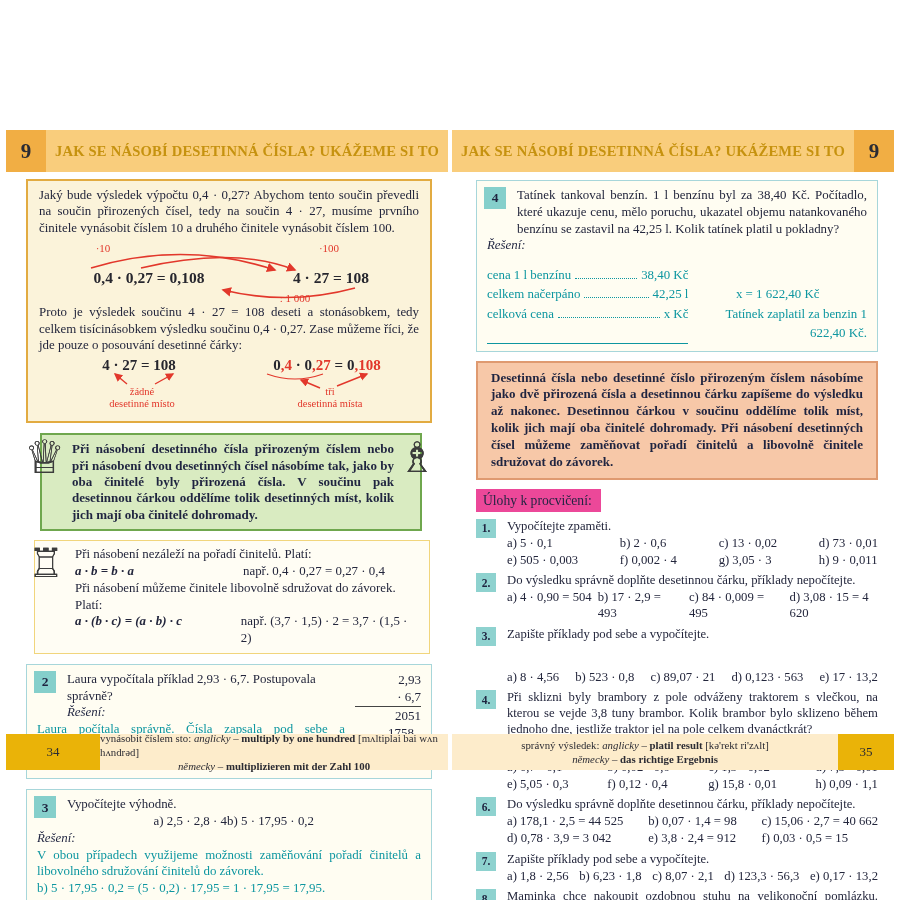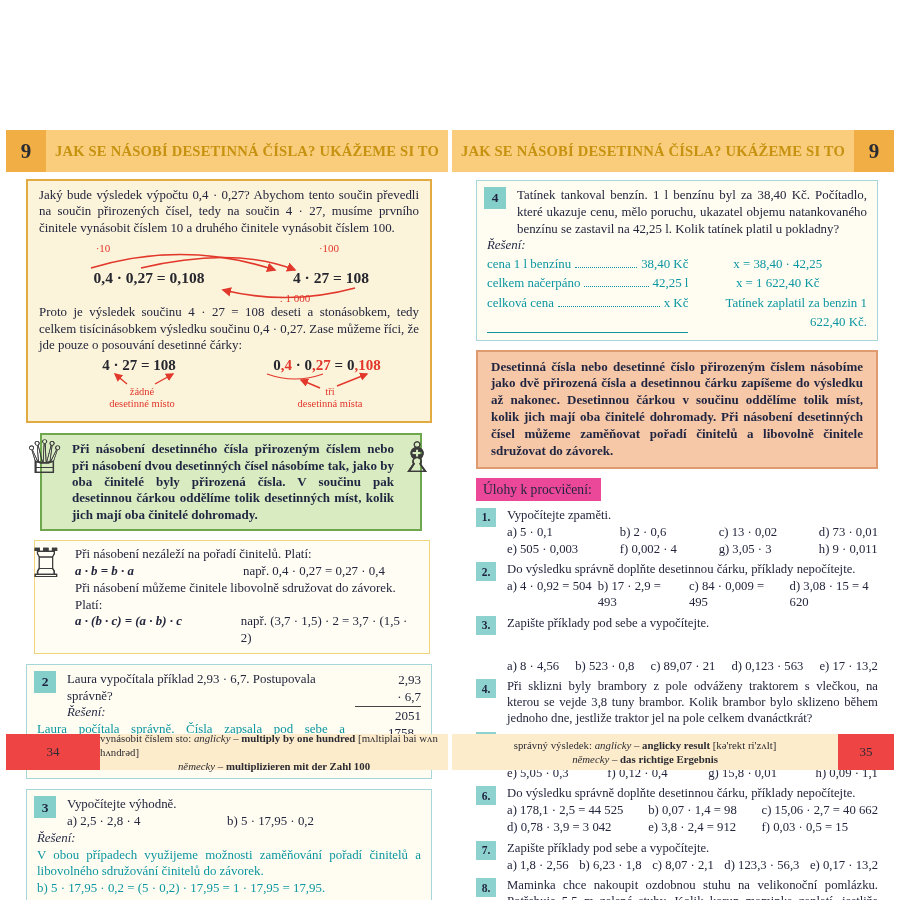--- a/index.html
+++ b/index.html
@@ -9,21 +9,21 @@
 
   
   .band{display:flex;height:42px;background:#f9cd7c;align-items:stretch;}
   .band-badge{width:40px;background:#f1ae44;display:flex;align-items:center;justify-content:center;
       font-weight:bold;font-size:21px;color:#2b2b33;}
   .band-title{flex:1;display:flex;align-items:center;justify-content:center;
       font-weight:bold;font-size:14.6px;color:#c6920f;letter-spacing:.2px;text-align:center;}
 
   
   .foot{position:absolute;bottom:0;left:0;right:0;height:36px;background:#fdeccb;display:flex;}
-  .foot-badge{width:94px;background:#ef4444;display:flex;align-items:center;justify-content:center;
+  .foot-badge{width:94px;background:#eab308;display:flex;align-items:center;justify-content:center;
       font-size:13px;color:#2b2b33;}
   .foot-badge.narrow{width:56px;}
   .foot-text{flex:1;display:flex;flex-direction:column;align-items:center;justify-content:center;
       font-size:10.8px;line-height:1.3;color:#2b2b33;}
   .foot-text .it{font-style:italic;} .foot-text .bd{font-weight:bold;}
 
   .main{padding:7px 16px 0 20px;}
   .main-r{padding:6px 16px 0 24px;}
 
   
@@ -50,35 +50,35 @@
       display:flex;align-items:center;justify-content:center;font-weight:bold;font-size:13.5px;color:#1f2440;}
   .q-ind{margin-left:30px;}
   .reseni{font-style:italic;color:#1f2440;}
   .teal{color:#0d96a0;}
   .t2-flex{display:flex;justify-content:flex-end;}
   .t2-left{flex:1;}
   .calc{width:66px;margin-left:10px;text-align:right;font-size:13px;line-height:1.35;color:#23263c;}
   .calc .u{border-bottom:1px solid #444;}
   .calc .shift{padding-right:7px;border-bottom:1px solid #444;}
   .t3-items{display:flex;margin-left:30px;}
-  .t3-items span:first-child{width:160px;}
+  .t3-items span:first-child{width:160px;text-align:right;}
   .just{text-align:justify;}
 
   
   .salmon-box{border:2px solid #df9a70;background:#f7c8a8;margin-top:9px;padding:7px 13px;
       font-weight:bold;font-size:13px;line-height:1.3;text-align:justify;color:#1f2440;}
   .ex-title{display:inline-block;background:#ec4899;color:#1f2440;font-weight:normal;
       font-size:13.6px;padding:4px 9px 3px 7px;margin:9px 0 6px 0;}
   .ex{display:flex;margin-bottom:4.5px;}
   .ex-num{flex:0 0 20px;height:19px;background:#8ed2cf;display:flex;align-items:center;justify-content:center;
       font-weight:bold;font-size:11.5px;color:#1f2440;margin-right:11px;margin-top:1px;}
   .ex-body{flex:1;font-size:12.7px;line-height:1.26;}
   .ex-items{display:grid;justify-content:space-between;column-gap:6px;row-gap:1px;margin-top:1px;}
 
-  .t4-rows{margin-top:1px;}
+  .t4-rows{margin-top:12px;}
   .t4-row{display:flex;font-size:12.9px;line-height:1.5;}
   .t4-left{width:53%;display:flex;align-items:baseline;}
   .t4-leader{flex:1;border-bottom:1.5px dotted #0d96a0;margin:0 4px;height:.85em;}
   .t4-right{width:47%;text-align:center;}
   .t4-row.ul .t4-left{border-bottom:1px solid #0d96a0;}
   .t4-right.sent{text-align:right;}
   svg text{font-family:"Liberation Serif","DejaVu Serif",serif;}
 </style>
 </head>
 <body>
@@ -211,21 +211,20 @@
         <div class="task-badge">4</div>
         <div class="q-ind just">Tatínek tankoval benzín. 1 l benzínu byl za 38,40 Kč. Počítadlo, které ukazuje cenu, mělo poruchu, ukazatel objemu natankovaného benzínu se zastavil na 42,25 l. Kolik tatínek platil u pokladny?</div>
         <div class="reseni">Řešení:</div>
         <div class="t4-rows teal">
             <div class="t4-row">
               <span class="t4-left">
                 <span>cena 1 l benzínu</span>
                 <span class="t4-leader"></span>
                 <span>38,40 Kč</span>
               </span>
-              <span class="t4-right">x = 38,40 · 42,25</span>
             </div>
             <div class="t4-row">
               <span class="t4-left">
                 <span>celkem načerpáno</span>
                 <span class="t4-leader"></span>
                 <span>42,25 l</span>
               </span>
               <span class="t4-right">x = 1 622,40 Kč</span>
             </div>
             <div class="t4-row ul">
@@ -258,21 +257,21 @@
                 <span>g) 3,05 · 3</span>
                 <span>h) 9 · 0,011</span>
               </div>
             </div>
           </div>
           <div class="ex">
             <span class="ex-num">2.</span>
             <div class="ex-body">
               <div class="ex-text">Do výsledku správně doplňte desetinnou čárku, příklady nepočítejte.</div>
               <div class="ex-items" style="grid-template-columns: repeat(4, auto);">
-                <span>a) 4 · 0,92 = 504</span>
+                <span>a) 4 · 0,90 = 504</span>
                 <span>b) 17 · 2,9 = 493</span>
                 <span>c) 84 · 0,009 = 495</span>
                 <span>d) 3,08 · 15 = 4 620</span>
               </div>
             </div>
           </div>
           <div class="ex">
             <span class="ex-num">3.</span>
             <div class="ex-body">
               <div class="ex-text">Zapište příklady pod sebe a vypočítejte.</div>
@@ -338,19 +337,19 @@
             <span class="ex-num">8.</span>
             <div class="ex-body">
               <div class="ex-text just">Maminka chce nakoupit ozdobnou stuhu na velikonoční pomlázku. Potřebuje 5,5 m zelené stuhy. Kolik korun maminka zaplatí, jestliže jeden metr stuhy stojí 11,80 Kč?</div>
             </div>
           </div>
         </div>
     </div>
 
     <div class="foot">
       <div class="foot-text">
-        <div><span>správný výsledek: </span><span class="it">anglicky</span><span> – </span><span class="bd">anglicky result</span><span> [kə'rekt ri'zʌlt]</span></div>
+        <div><span>správný výsledek: </span><span class="it">anglicky</span><span> – </span><span class="bd">platil result</span><span> [kə'rekt ri'zʌlt]</span></div>
         <div><span class="it">německy</span><span> – </span><span class="bd">das richtige Ergebnis</span></div>
       </div>
       <div class="foot-badge narrow">35</div>
     </div>
   </div>
 </div>
 
 </body></html>

